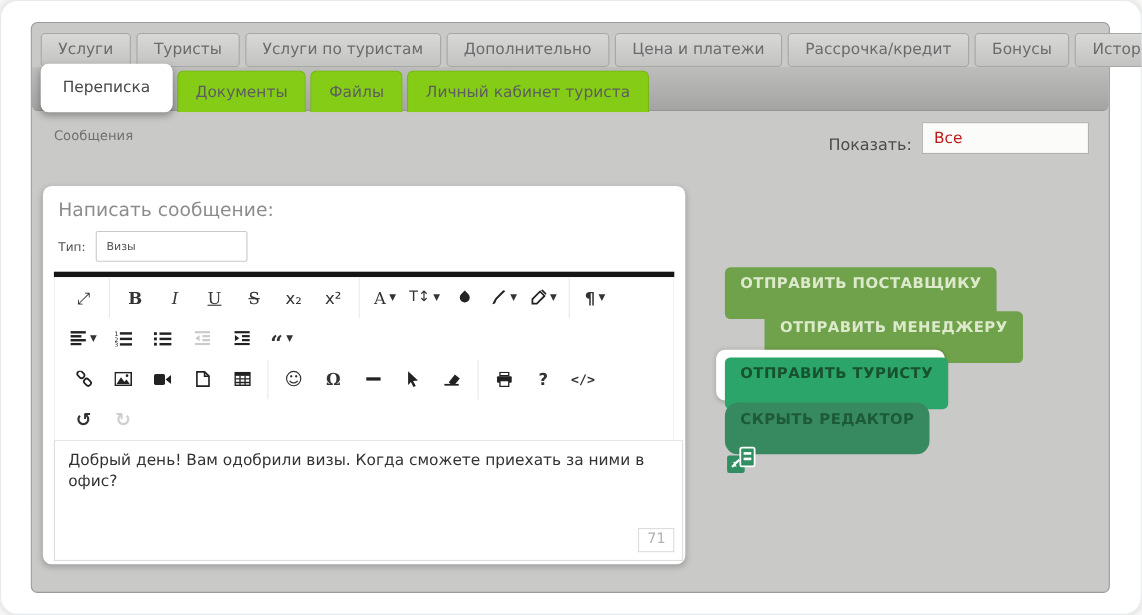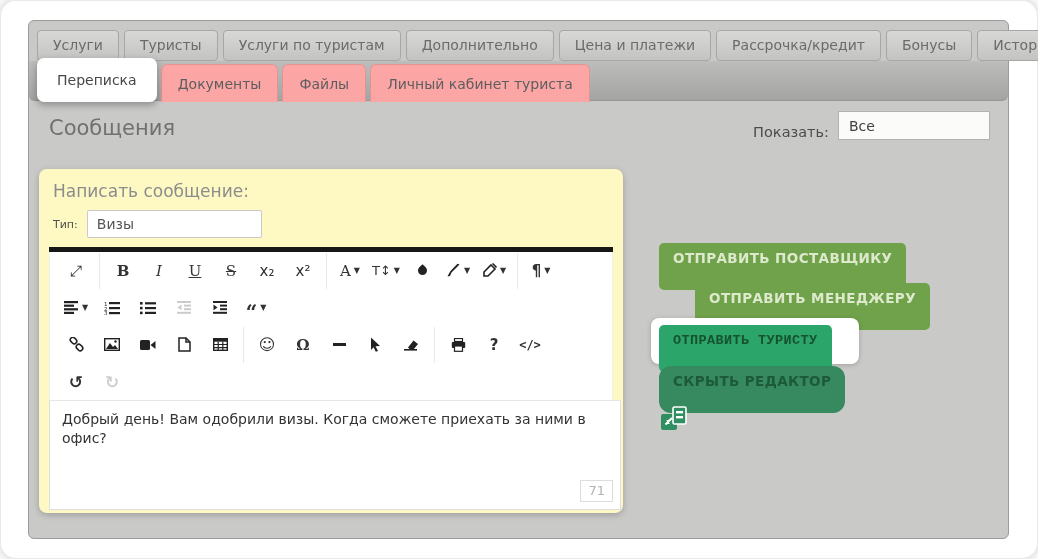--- a/index.html
+++ b/index.html
@@ -10,39 +10,39 @@
   .panel{position:absolute;left:28px;top:20px;width:981px;height:519px;background:#c9c9c8;
          border:1px solid #9b9b9a;border-radius:6px;}
   
   .tabs1{position:absolute;left:8px;top:9px;display:flex;gap:5px;}
   .tab1{height:31px;line-height:29px;padding:0 15px;background:linear-gradient(#d8d8d7,#c3c3c2);
         border:1px solid #a7a7a6;border-radius:4px;color:#6b6b6b;font-size:14px;white-space:nowrap;cursor:pointer;}
   
   .strip{position:absolute;left:0;top:40px;width:100%;height:40px;
          background:linear-gradient(#bdbdbc,#a4a4a3);border-bottom:1px solid #969695;border-radius:0 0 6px 6px;}
   .tabs2{position:absolute;left:8px;top:40px;display:flex;gap:4px;align-items:center;}
-  .tab2{margin-top:2px;height:38px;line-height:38px;padding:0 16px;background:#fca5a5;
+  .tab2{margin-top:2px;height:38px;line-height:38px;padding:0 16px;background:#84cc16;
         border:1px solid rgba(0,0,0,.10);border-bottom:none;border-radius:6px 6px 0 0;
         color:#5e5e5e;font-size:14px;white-space:nowrap;cursor:pointer;}
   .tab2.active{margin-top:-3px;height:44px;line-height:44px;padding:0 20px;background:#fff;
         border:none;border-radius:7px;color:#474747;box-shadow:0 3px 7px rgba(0,0,0,.3);z-index:3;}
   
-  .page-title{position:absolute;left:20px;top:95px;font-size:21px;color:#717171;}
+  .page-title{position:absolute;left:20px;top:95px;font-size:12px;color:#717171;}
   .filter{position:absolute;top:90px;right:18px;display:flex;align-items:flex-end;gap:9px;}
   .filter-label{font-size:14.5px;color:#4c4c4c;}
   .filter-input{width:152px;height:29px;background:#fbfbfa;border:1px solid #b2b2b1;
-        font-size:14px;color:#404040;padding:0 10px;font-family:inherit;}
-  
-  .composer{position:absolute;left:10px;top:148px;width:584px;height:344px;background:#fef9c3;
+        font-size:14px;color:#b91c1c;padding:0 10px;font-family:inherit;}
+  
+  .composer{position:absolute;left:10px;top:148px;width:584px;height:344px;background:#ffffff;
         border-radius:8px;box-shadow:0 2px 6px rgba(0,0,0,.22);}
   .composer-title{padding:12px 14px 0;font-size:17px;color:#8c8c8c;}
   .type-row{display:flex;align-items:center;gap:9px;margin:9px 14px 0;}
   .type-label{font-size:11px;color:#4f4f4f;}
-  .type-input{width:175px;height:28px;border:1px solid #c9c9c9;border-radius:2px;padding:0 9px;
-        font-size:14px;color:#555;font-family:inherit;}
+  .type-input{width:138px;height:28px;border:1px solid #c9c9c9;border-radius:2px;padding:0 9px;
+        font-size:10px;color:#555;font-family:inherit;}
   
   .editor{margin:9px 10px 0;width:564px;}
   .editor-topbar{height:5px;background:#161616;}
   .toolbar{background:#fff;border-left:1px solid #f0f0f0;border-right:1px solid #f0f0f0;}
   .trow{display:flex;align-items:center;height:37px;padding:0 8px;}
   .tbtn{min-width:36px;height:30px;display:flex;align-items:center;justify-content:center;
         color:#333;font-size:15px;cursor:pointer;gap:2px;}
   .tbtn .caret{font-size:8px;color:#333;margin-left:1px;}
   .tbtn.disabled{color:#c9c9c9;}
   .sep{width:1px;height:36px;background:#e9e9e9;margin:0 5px;}
@@ -57,21 +57,21 @@
   .textarea{position:relative;width:572px;height:110px;border:1px solid #dedede;border-top:1px solid #e6e6e6;
         background:#fff;padding:9px 12px;font-size:14px;color:#333;line-height:1.35;overflow:hidden;}
   .charcount{position:absolute;right:7px;bottom:7px;border:1px solid #ddd;padding:1px 7px;
         font-size:13px;color:#b3b3b3;background:#fff;}
   
   .abtn{position:absolute;height:47px;line-height:31px;border-radius:5px;padding:0 14px;
         font-size:13.5px;font-weight:600;letter-spacing:.4px;white-space:nowrap;cursor:pointer;}
   .abtn.olive{background:#70a24b;color:#dde9cb;}
   .glow{position:absolute;left:622px;top:297px;width:208px;height:46px;background:#fff;border-radius:8px;
         box-shadow:0 1px 5px rgba(0,0,0,.2);}
-  .abtn.bright{background:#2ba56a;color:#17522f;font-family:Liberation Mono, monospace;}
+  .abtn.bright{background:#2ba56a;color:#17522f;}
   .abtn.teal{background:#37895f;color:#1c5a3a;border-radius:12px;}
   .tmpl-icon{position:absolute;left:631px;top:384px;width:28px;height:28px;cursor:pointer;}
   svg.ic{display:block;}
 </style>
 </head>
 <body>
 
 <div class="page">
   <div class="panel">
 

